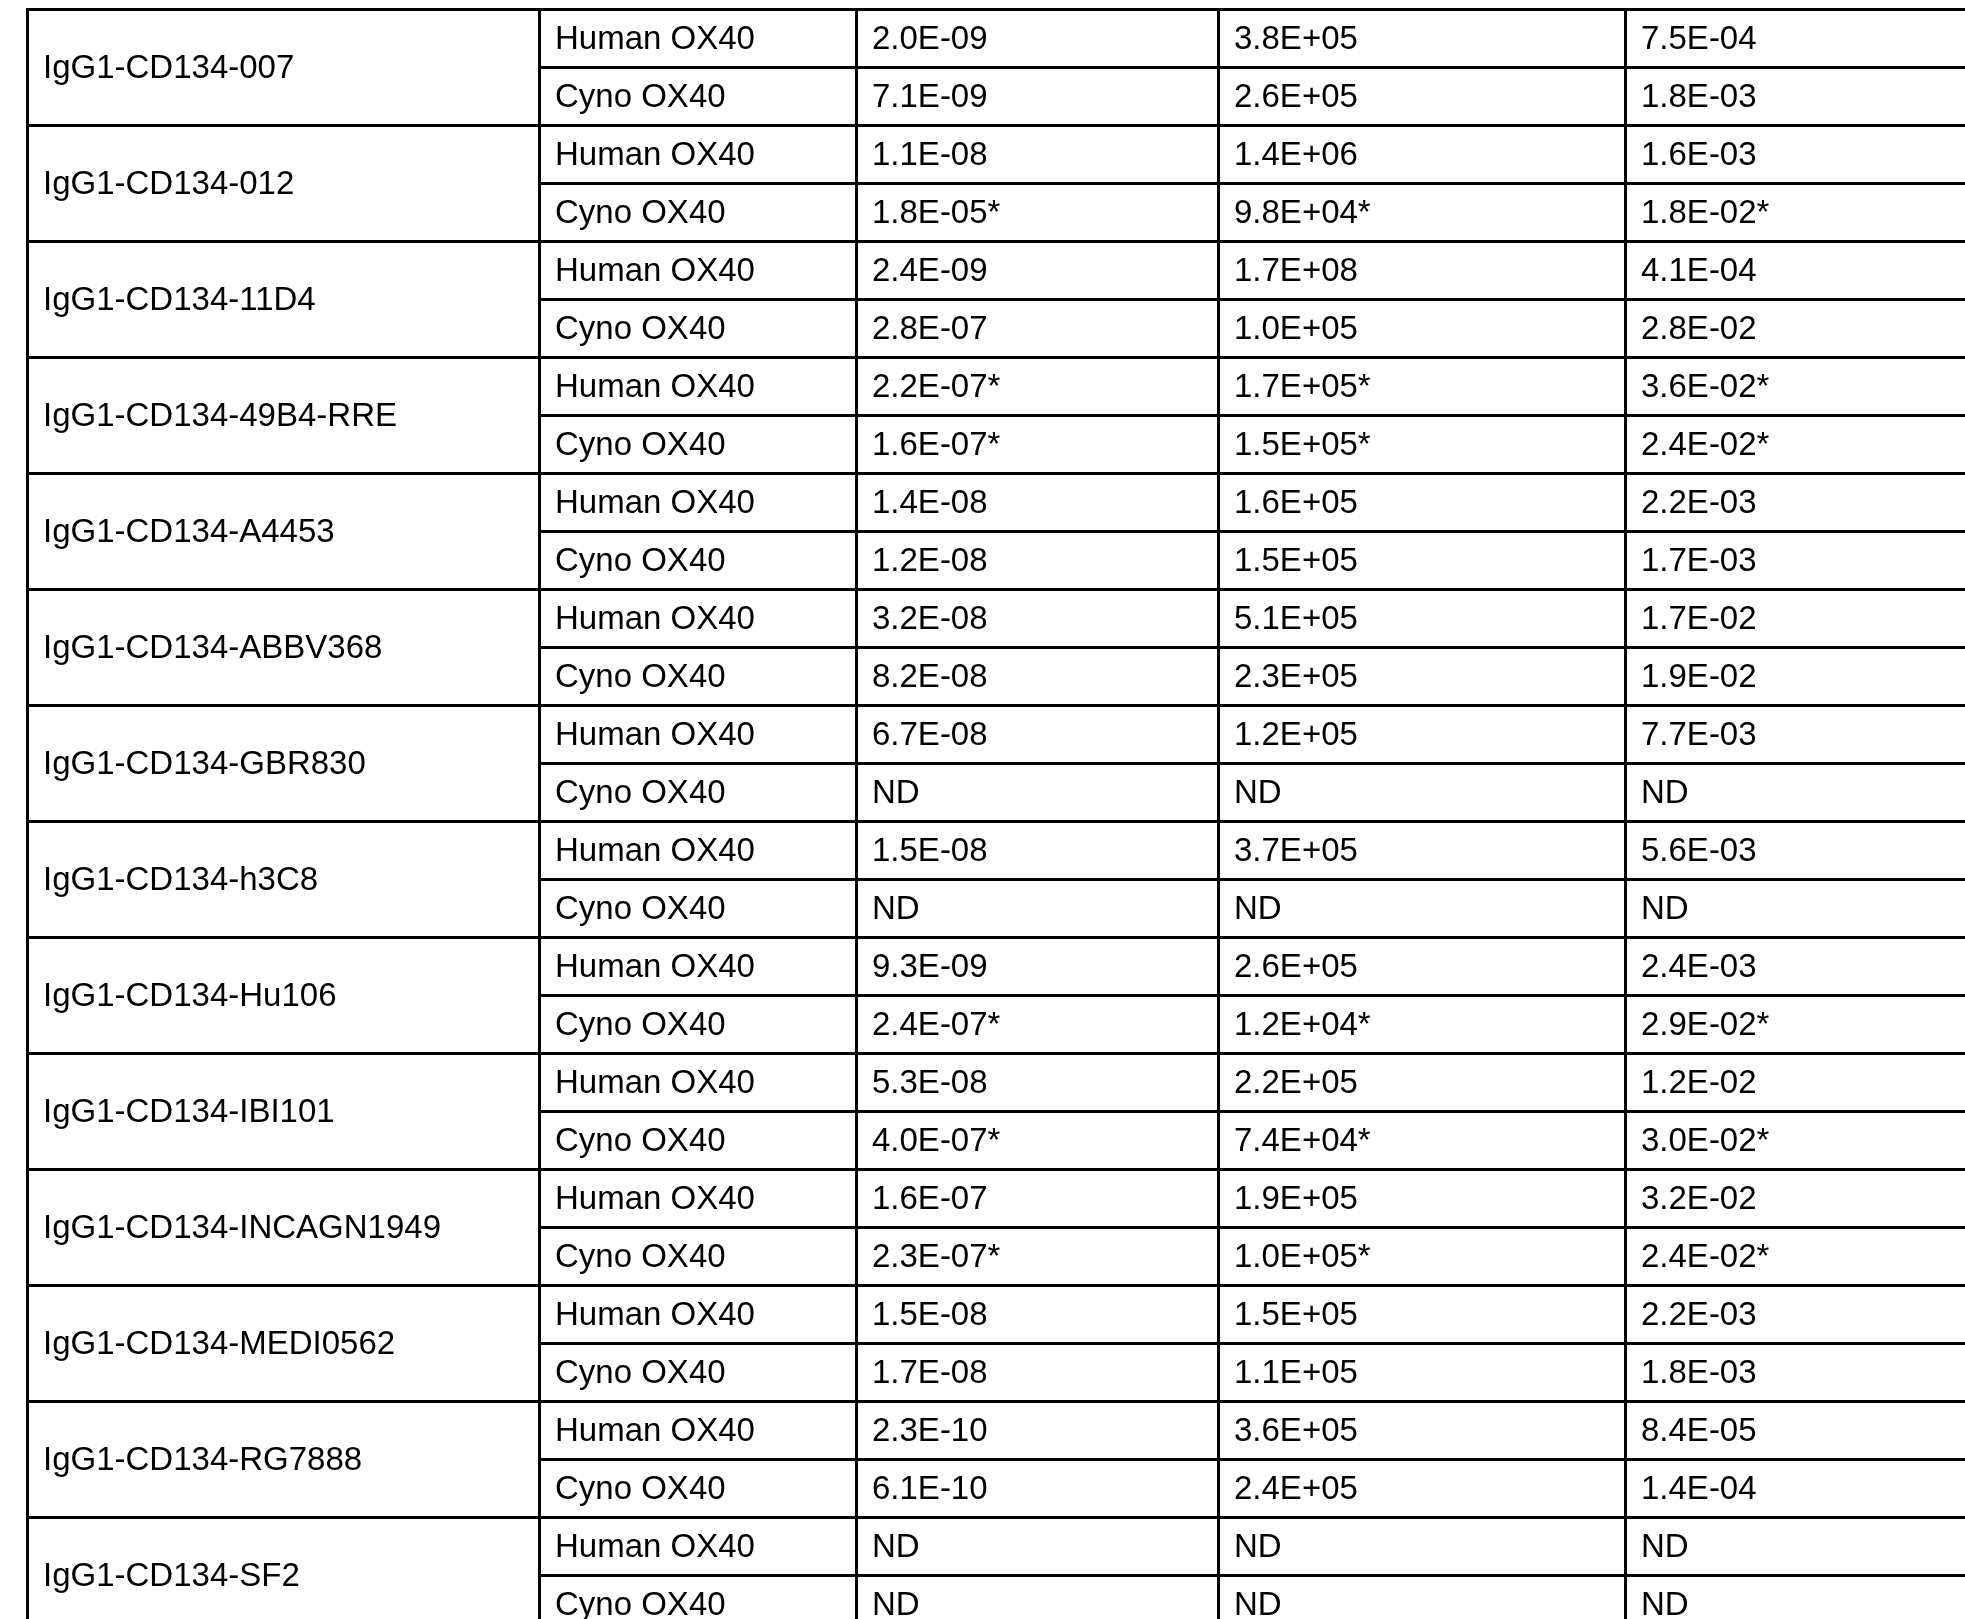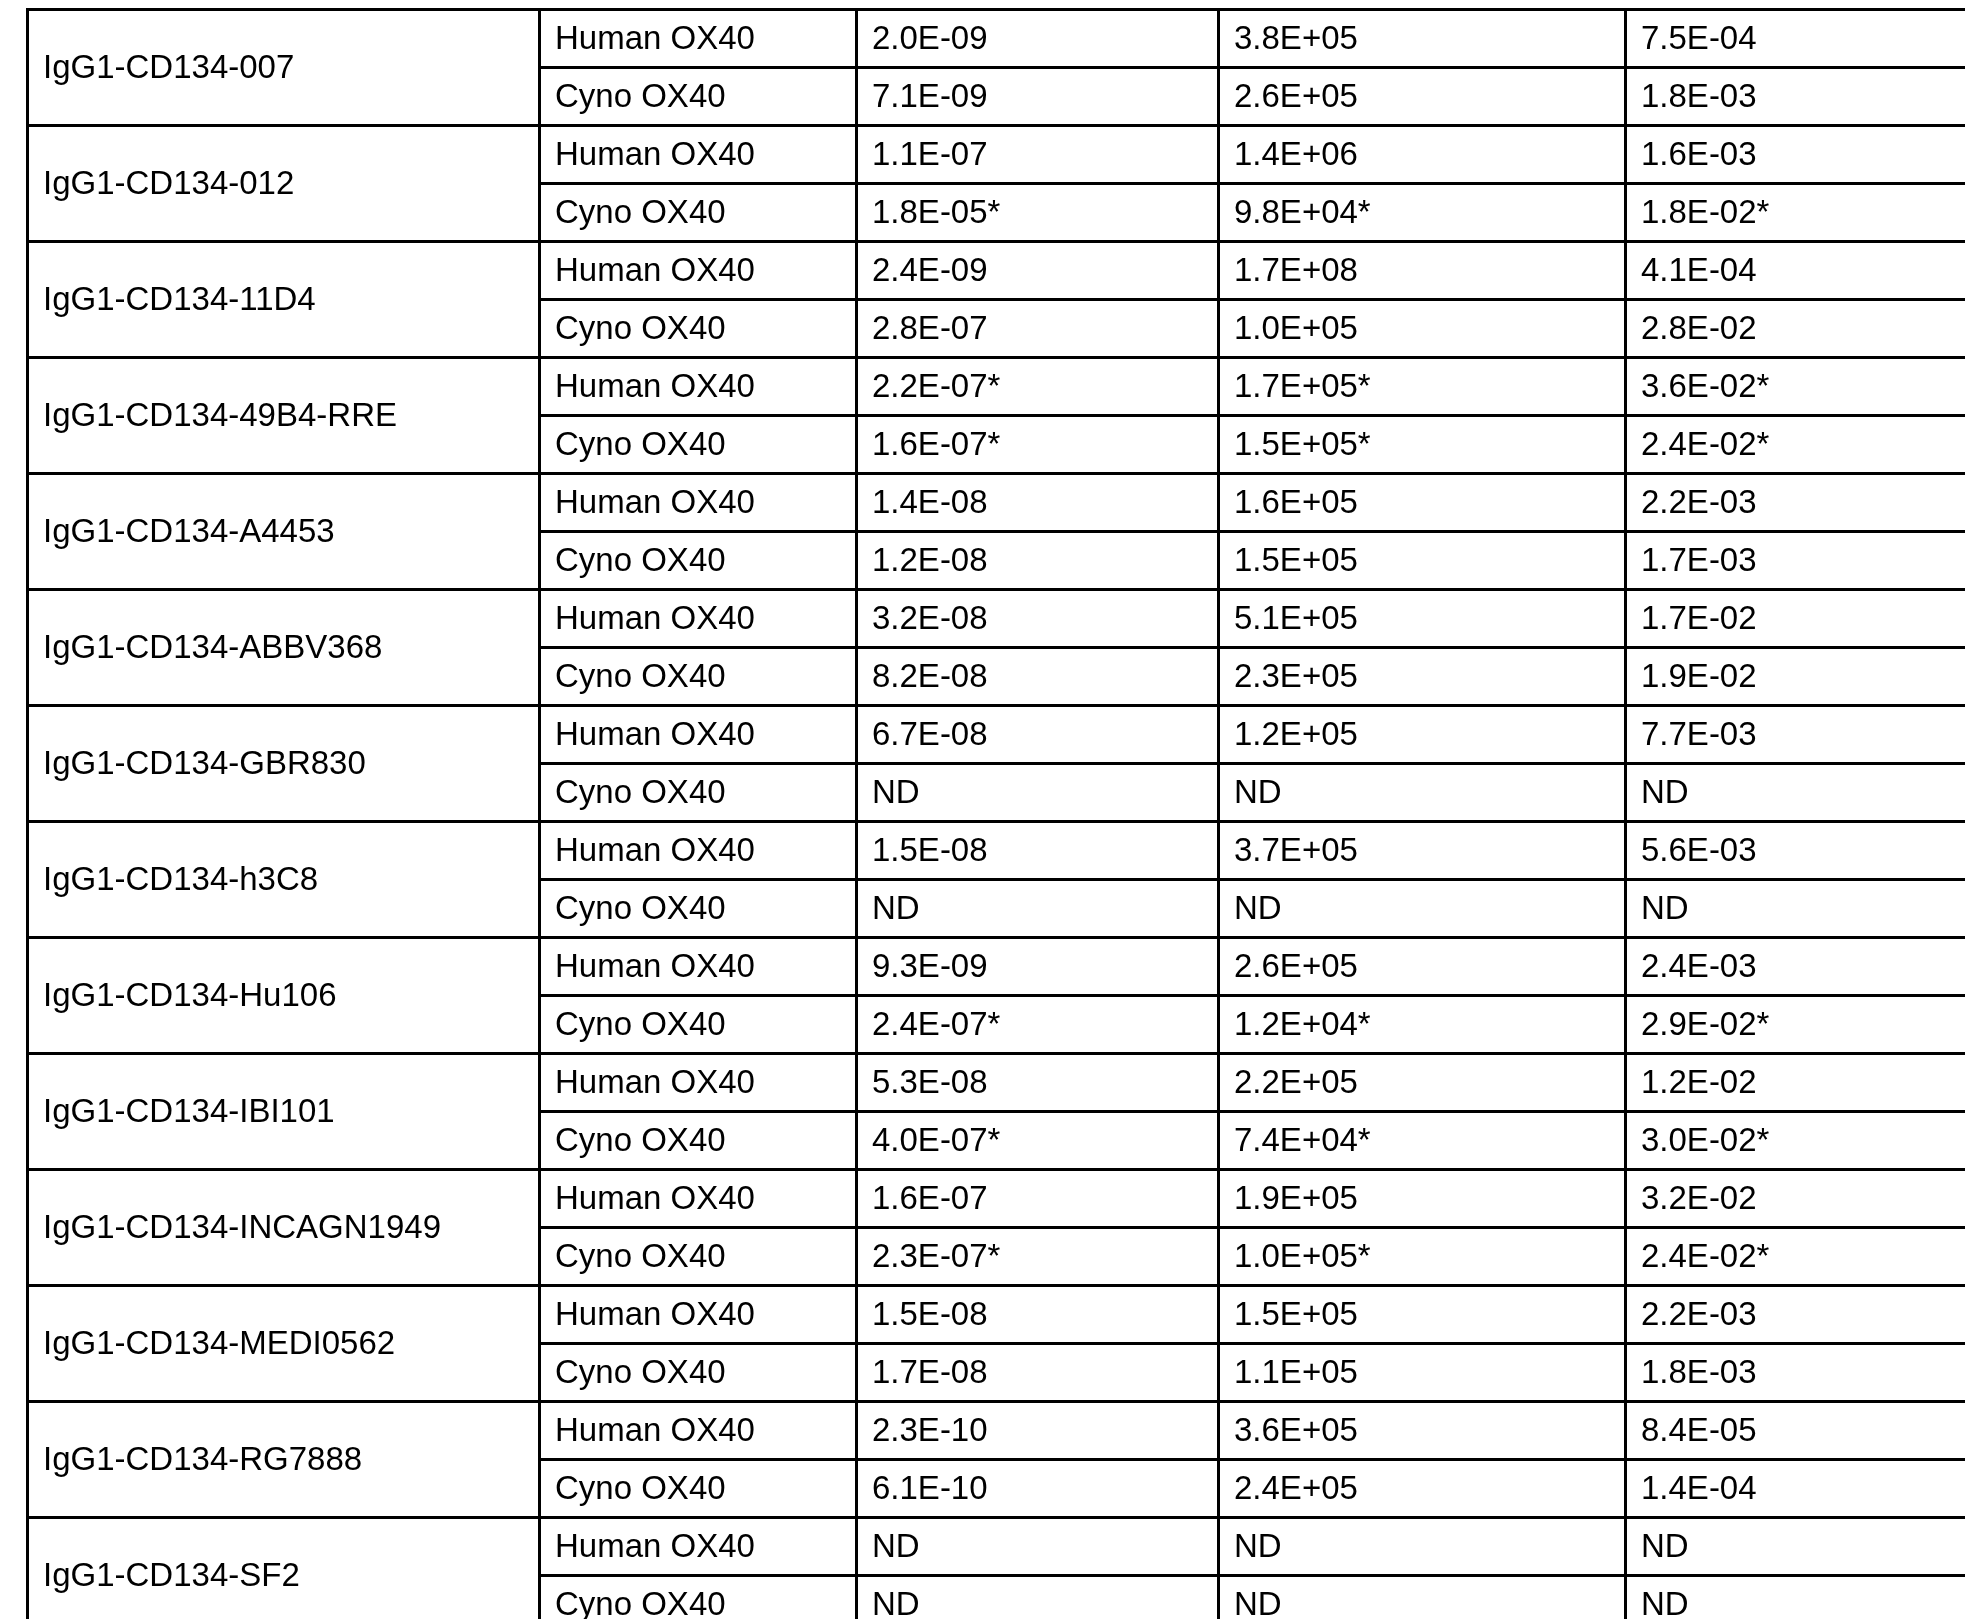--- a/index.html
+++ b/index.html
@@ -83,21 +83,21 @@
         </tr>
         <tr>
           <td class="col-species">Cyno OX40</td>
           <td class="col-kd">7.1E-09</td>
           <td class="col-ka">2.6E+05</td>
           <td class="col-kd2">1.8E-03</td>
         </tr>
         <tr>
           <td class="col-antibody" rowspan="2">IgG1-CD134-012</td>
           <td class="col-species">Human OX40</td>
-          <td class="col-kd">1.1E-07</td>
+          <td class="col-kd">1.1E-08</td>
           <td class="col-ka">1.4E+06</td>
           <td class="col-kd2">1.6E-03</td>
         </tr>
         <tr>
           <td class="col-species">Cyno OX40</td>
           <td class="col-kd">1.8E-05*</td>
           <td class="col-ka">9.8E+04*</td>
           <td class="col-kd2">1.8E-02*</td>
         </tr>
         <tr>

